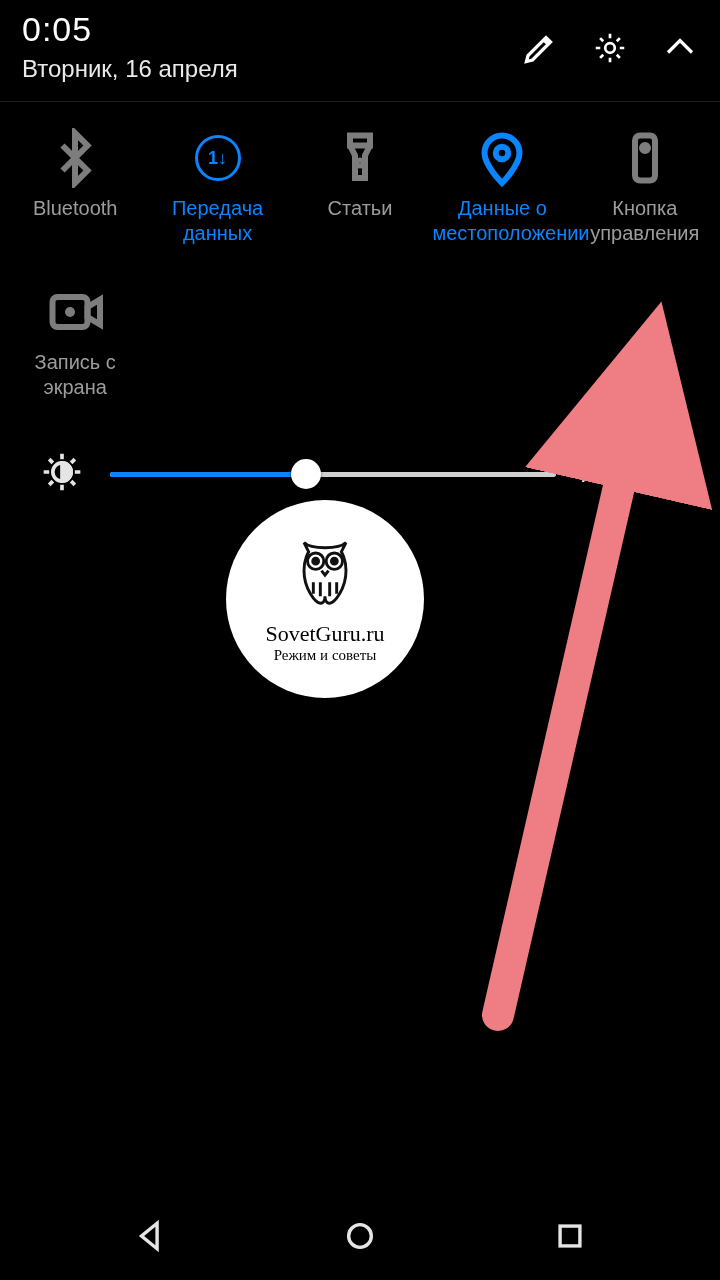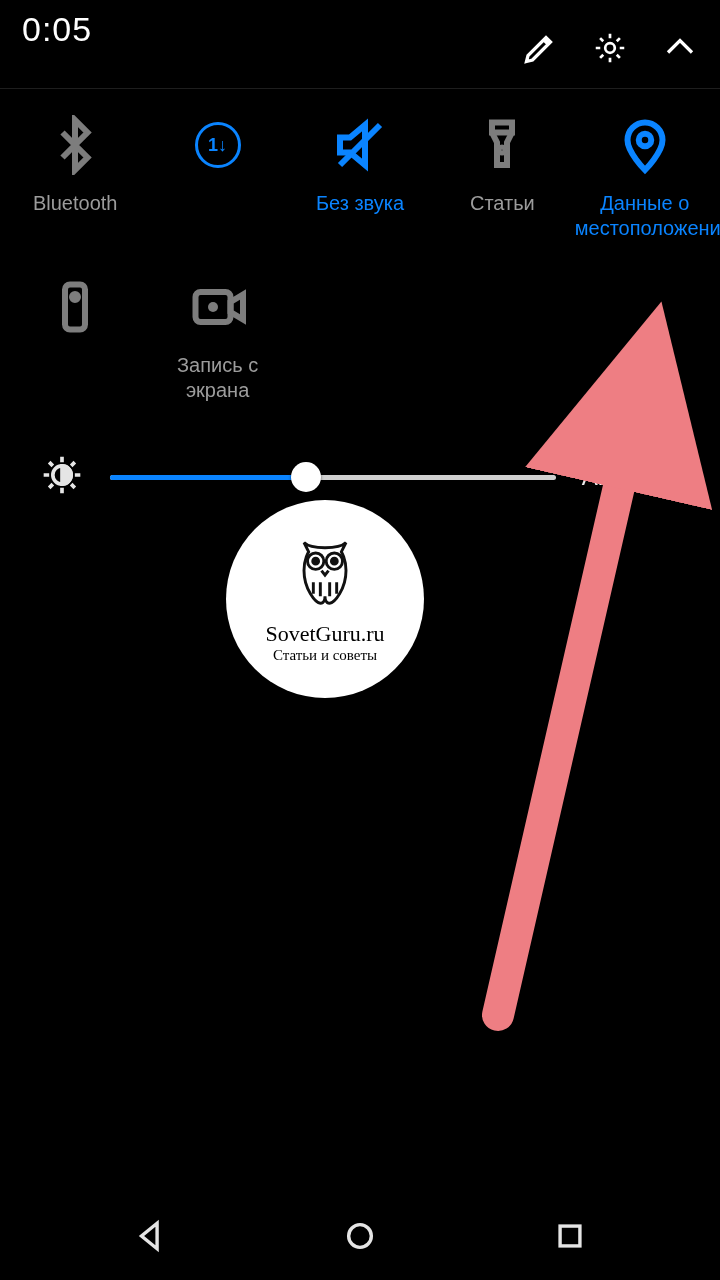--- a/index.html
+++ b/index.html
@@ -13,21 +13,21 @@
   .date { font-size: 24px; color: #eaeaea; margin-top: 2px; }
   .hdr-right { display: flex; gap: 34px; align-items: center; padding-top: 20px; }
   .hdr-right svg { width: 36px; height: 36px; stroke: #fff; fill: none; stroke-width: 2.2; }
   .hdr-right .settings svg { stroke-width: 1.8; }
   .divider { height: 1px; background: #1e1e1e; margin: 4px 0 18px 0; }
 
   
   .tiles { display: grid; grid-template-columns: repeat(5, 1fr); column-gap: 0; row-gap: 36px; padding: 8px 4px 20px 4px; }
   .tile { display: flex; flex-direction: column; align-items: center; justify-content: flex-start; text-align: center; cursor: pointer; }
   .tile .icn { width: 60px; height: 60px; display: flex; align-items: center; justify-content: center; }
-  .tile .lbl { font-size: 20px; color: #9c9c9c; margin-top: 16px; line-height: 1.25; max-width: 140px; }
+  .tile .lbl { font-size: 20px; color: #9c9c9c; margin-top: 8px; line-height: 1.25; max-width: 140px; }
   .tile.active .lbl { color: #0a84ff; }
   .tile svg { stroke: #7d7d7d; fill: none; stroke-width: 2.4; }
   .tile.active svg { stroke: #0a84ff; }
   .ring { width: 46px; height: 46px; border: 3px solid currentColor; border-radius: 50%; display: flex; align-items: center; justify-content: center; color: #0a84ff; font-size: 18px; font-weight: 600; }
   .ring.dim { color: #7d7d7d; border-color: #7d7d7d; }
 
   
   .bright { display: flex; align-items: center; gap: 26px; padding: 30px 20px 0 40px; }
   .slider-wrap { flex: 1; position: relative; height: 32px; display: flex; align-items: center; }
   .track-bg { position: absolute; left: 0; right: 0; height: 5px; background: #d0d0d0; border-radius: 3px; }
@@ -52,20 +52,21 @@
   .navbar .nav-btn { width: 120px; display: flex; align-items: center; justify-content: center; cursor: pointer; }
 </style>
 </head>
 <body>
 
 <div class="screen">
 
   <div class="header">
     <div class="hdr-left">
       <div class="time">0:05</div>
+      <div class="date">Вторник, 16 апреля</div>
     </div>
     <div class="hdr-right">
       <span class="icn-btn">
         <svg viewBox="0 0 24 24">
             <path d="M3 21l4-1 12-12-3-3L4 17l-1 4zM14 6l3 3"></path>
           </svg>
       </span>
       <span class="icn-btn settings">
         <svg viewBox="0 0 24 24">
             <circle cx="12" cy="12" r="3.2"></circle>
@@ -89,31 +90,23 @@
             <path d="M7 7l10 10-5 5V2l5 5L7 17"></path>
           </svg>
         </div>
       <div class="lbl">Bluetooth</div>
     </div>
 
     <div class="tile active">
       <div class="icn">
           <div class="ring">1↓</div>
         </div>
-    </div>
-
-    <div class="tile active">
-      <div class="icn">
-          <svg viewBox="0 0 24 24">
-            <path d="M4 9v6h4l6 5V4L8 9H4z"></path>
-            <path d="M20 4L4 20"></path>
-          </svg>
-        </div>
-      <div class="lbl">Без звука</div>
-    </div>
+      <div class="lbl">Передача данных</div>
+    </div>
+
 
 
 
     <div class="tile">
       <div class="icn">
           <svg viewBox="0 0 24 24">
             <rect x="8" y="3" width="8" height="4"></rect>
             <path d="M8 7l2 4v9h4v-9l2-4"></path>
             <circle cx="12" cy="14" r="1"></circle>
           </svg>
@@ -132,20 +125,21 @@
     </div>
 
 
     <div class="tile">
       <div class="icn">
           <svg viewBox="0 0 24 24">
             <rect x="8" y="3" width="8" height="18" rx="2"></rect>
             <circle cx="12" cy="8" r="1.2" fill="#7d7d7d"></circle>
           </svg>
         </div>
+      <div class="lbl">Кнопка управления</div>
     </div>
 
     <div class="tile">
       <div class="icn">
           <svg viewBox="0 0 24 24">
             <rect x="3" y="6" width="14" height="12" rx="2"></rect>
             <path d="M17 10l5-3v10l-5-3z"></path>
             <circle cx="10" cy="12" r="2" fill="#7d7d7d" stroke="none"></circle>
           </svg>
         </div>
@@ -179,21 +173,21 @@
         <path d="M12 6c6 6 30 6 36 0l-4 8c0 0 4 6 4 16 0 16-10 28-14 28s-4-6-4-6-0 6-4 6-14-12-14-28c0-10 4-16 4-16z"></path>
         <circle cx="22" cy="22" r="7"></circle>
           <circle cx="38" cy="22" r="7"></circle>
         <circle cx="22" cy="22" r="2.5" fill="#111"></circle>
           <circle cx="38" cy="22" r="2.5" fill="#111"></circle>
         <path d="M27 30l3 4 3-4"></path>
         <path d="M20 40v10M26 40v12M34 40v12M40 40v10"></path>
       </svg>
     </div>
     <div class="lg1">SovetGuru.ru</div>
-    <div class="lg2">Статьи и советы</div>
+    <div class="lg2">Режим и советы</div>
   </div>
 
   <svg class="arrow-svg">
     <defs>
       <marker id="ah" markerWidth="6" markerHeight="6" refX="3" refY="3" orient="auto">
         <path d="M0 0L6 3L0 6z" fill="#ee7e83"></path>
       </marker>
     </defs>
     <line x1="498" y1="1015" x2="640" y2="395" stroke="#ee7e83" stroke-width="32" stroke-linecap="round" marker-end="url(#ah)"></line>
   </svg>

